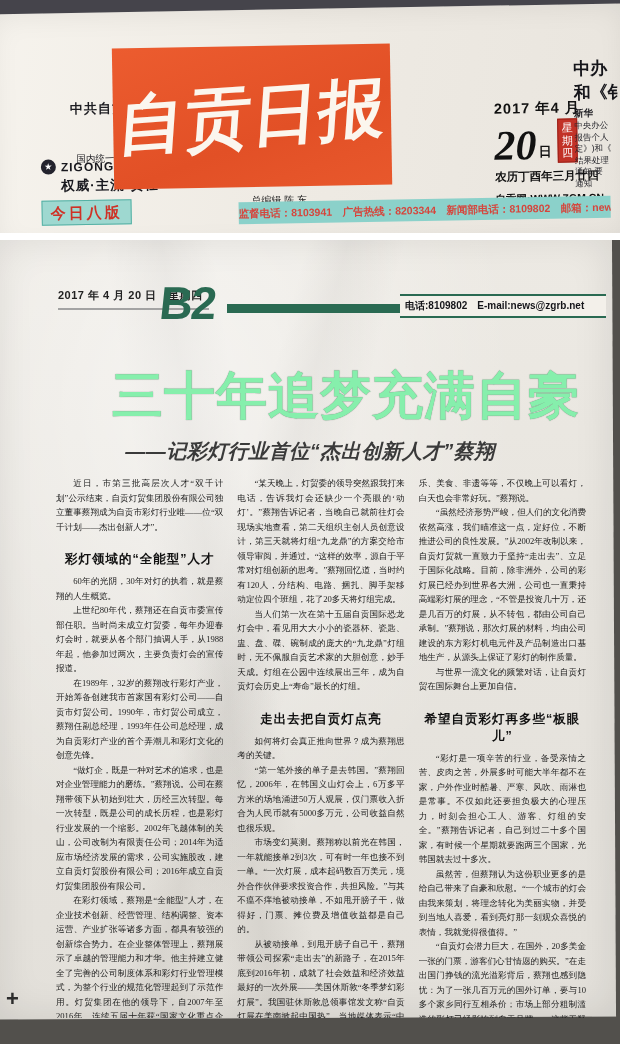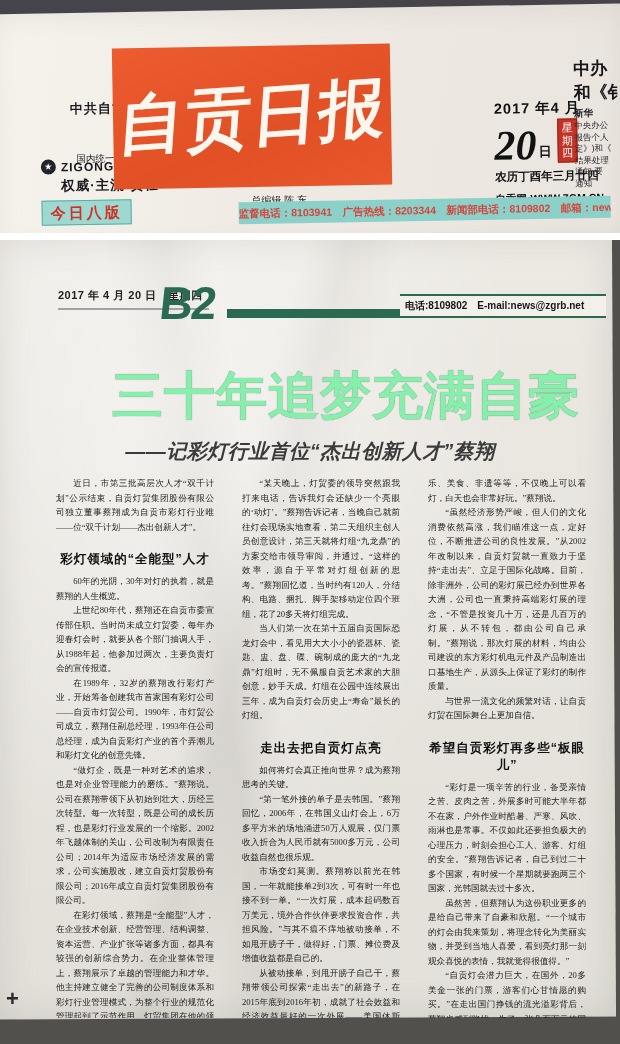--- a/index.html
+++ b/index.html
@@ -57,31 +57,31 @@
       radial-gradient(ellipse at 30% 20%, rgba(255,255,255,.5), transparent 55%),
       linear-gradient(105deg, transparent 38%, rgba(60,55,50,.07) 43%, transparent 50%),
       linear-gradient(262deg, transparent 55%, rgba(60,55,50,.08) 62%, transparent 70%),
       linear-gradient(180deg,#edeae4 0%,#e7e4de 50%,#e3e0da 100%);
     transform:rotate(-.3deg);box-shadow:inset 0 0 40px rgba(0,0,0,.10);}
   .b2-layer{position:absolute;left:0;top:0;width:620px;height:778px;color:#1b1b1b;}
   .b2-date{position:absolute;left:58px;top:48px;font-size:11px;font-weight:bold;
     border-bottom:2px solid #a3a3a3;padding:0 6px 5px 0;letter-spacing:.5px;color:#222;}
   .b2-no{position:absolute;left:160px;top:36px;font-size:46px;font-weight:800;
     color:#2a6a52;transform:skewX(-6deg);letter-spacing:-2px;}
-  .rule-row{position:absolute;left:227px;top:54px;width:379px;display:flex;align-items:flex-end;}
+  .rule-row{position:absolute;left:227px;top:54px;width:379px;display:flex;align-items:center;}
   .rule{flex:1;height:9px;background:#2a6a52;margin-top:5px;}
   .contact-box{width:198px;background:#f3f0ea;border-top:2px solid #2a6a52;border-bottom:2px solid #2a6a52;
     font-size:10px;font-weight:bold;color:#15151a;padding:3px 3px 3px 5px;white-space:nowrap;}
   .b2-headline{position:absolute;left:40px;top:122px;width:540px;text-align:right;
     font-size:51px;font-weight:900;color:#86efac;letter-spacing:1px;
     text-shadow:0 0 1px rgba(0,0,0,.55);}
   .b2-subheadline{position:absolute;left:40px;top:198px;width:540px;text-align:center;
     font-size:20px;font-weight:600;color:#3a3a3a;letter-spacing:.5px;font-style:italic;}
   .article{position:absolute;left:56px;top:236px;width:530px;height:542px;
-    display:flex;gap:28px;overflow:hidden;}
+    display:flex;gap:14px;overflow:hidden;}
   .col{flex:1;overflow:hidden;}
   .para{font-size:8.6px;line-height:14.5px;text-align:justify;text-indent:2em;
     margin:0;color:#1c1c1c;font-family:"Liberation Serif",serif;}
   .para.cont{text-indent:0;}
   .subhead{font-size:12.5px;font-weight:bold;text-align:center;margin:17px 0 6px;
     letter-spacing:1px;color:#111;}
   .crop-mark{position:absolute;left:6px;top:746px;font-size:22px;font-weight:bold;color:#2c2c2c;}
 </style>
 </head>
 <body>

